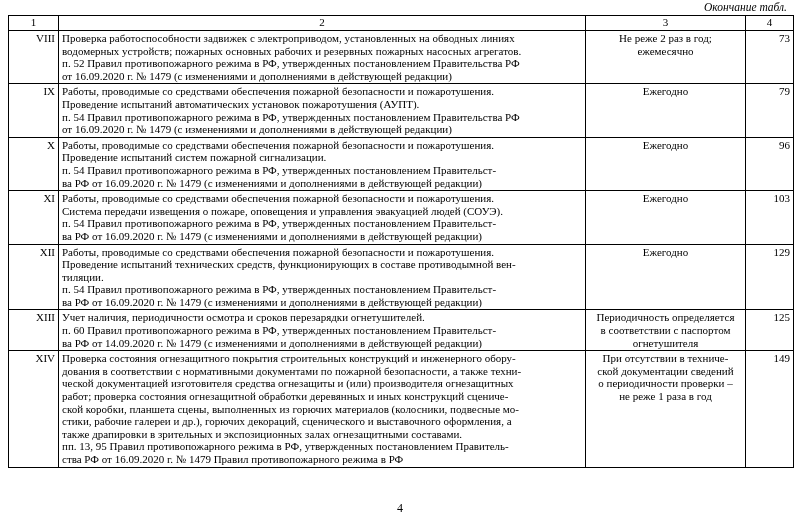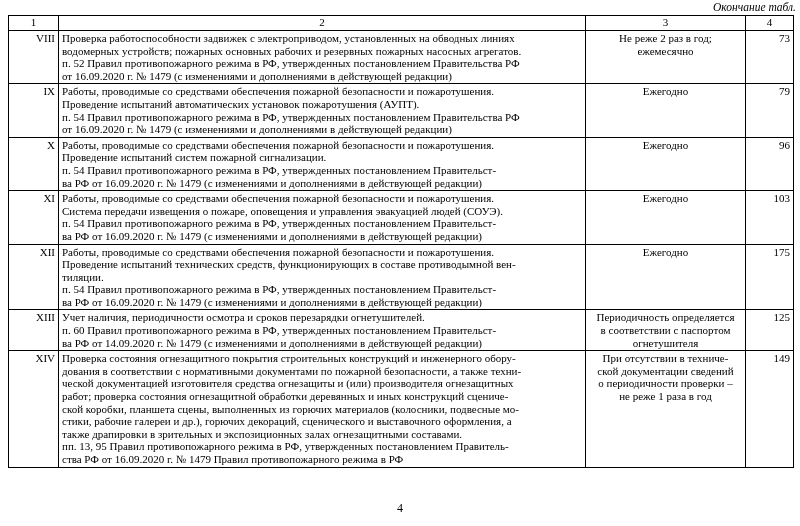--- a/index.html
+++ b/index.html
@@ -13,21 +13,21 @@
     position: relative;
     overflow: hidden;
   }
   .page {
     position: absolute;
     inset: 0;
   }
   .continuation-note {
     position: absolute;
     top: 1px;
-    right: 4px;
+    right: 13px;
     font-style: italic;
     font-size: 11.5px;
     line-height: 13px;
   }
   table.doc-table {
     position: absolute;
     top: 15px;
     left: 8px;
     width: 785px;
     border-collapse: collapse;
@@ -168,21 +168,21 @@
         <span class="desc-text">Работы, проводимые со средствами обеспечения пожарной безопасности и пожаротушения.
 Проведение испытаний технических средств, функционирующих в составе противодымной вен-
 тиляции.
 </span>
         <span class="ref-text">п. 54 Правил противопожарного режима в РФ, утвержденных постановлением Правительст-
 ва РФ от 16.09.2020 г. № 1479 (с изменениями и дополнениями в действующей редакции)</span>
       </td>
       <td class="cell-period">
         <span class="period-text">Ежегодно</span>
       </td>
-      <td class="cell-page">175</td>
+      <td class="cell-page">129</td>
     </tr>
 
     <tr>
       <td class="cell-num">XIII</td>
       <td class="cell-desc">
         <span class="desc-text">Учет наличия, периодичности осмотра и сроков перезарядки огнетушителей.
 </span>
         <span class="ref-text">п. 60 Правил противопожарного режима в РФ, утвержденных постановлением Правительст-
 ва РФ от 14.09.2020 г. № 1479 (с изменениями и дополнениями в действующей редакции)</span>
       </td>

